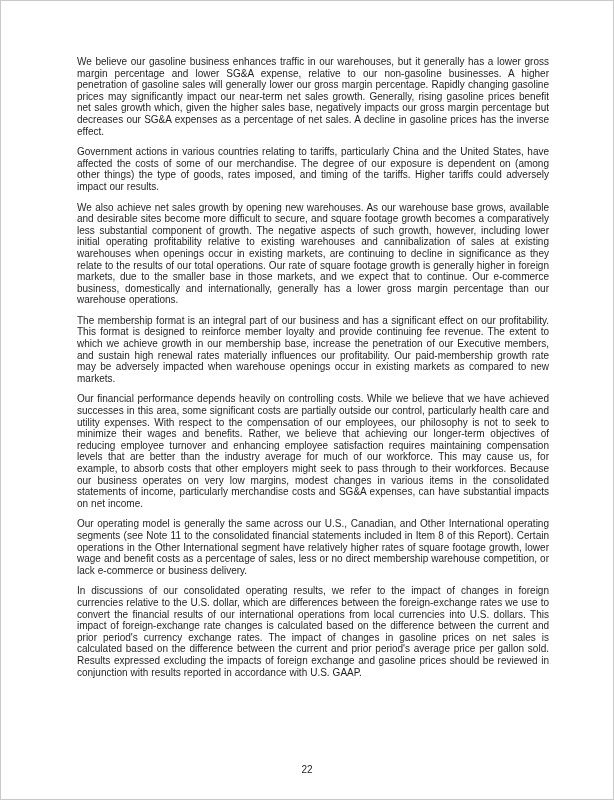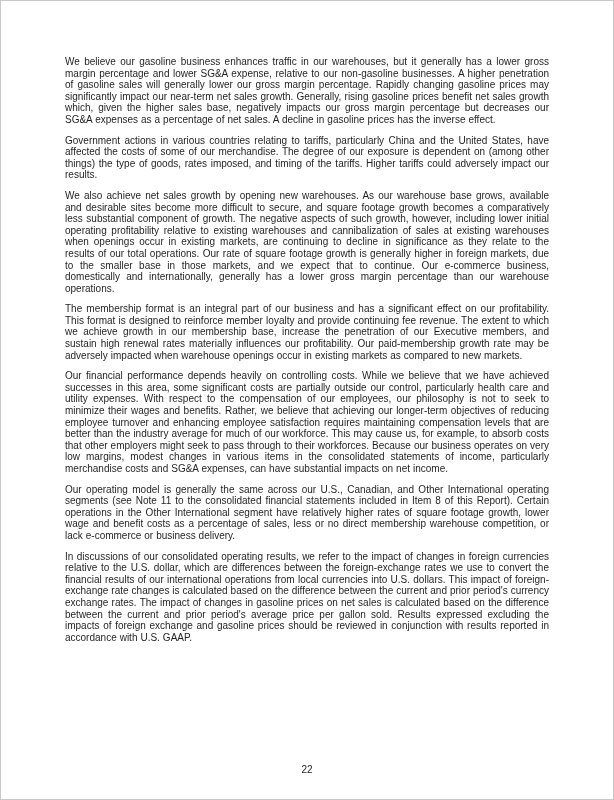--- a/index.html
+++ b/index.html
@@ -20,21 +20,21 @@
   .content {
     position: absolute;
     top: 55px;
     left: 64px;
     right: 64px;
   }
   .para {
     font-size: 10px;
     line-height: 11.6px;
     text-align: justify;
-    margin: 0 0 9px 0;
+    margin: 0 0 9px 12px;
     word-spacing: 0.2px;
   }
   .page-number {
     position: absolute;
     left: 0;
     right: 0;
     bottom: 24px;
     text-align: center;
     font-size: 10px;
     color: #1f1f1f;

